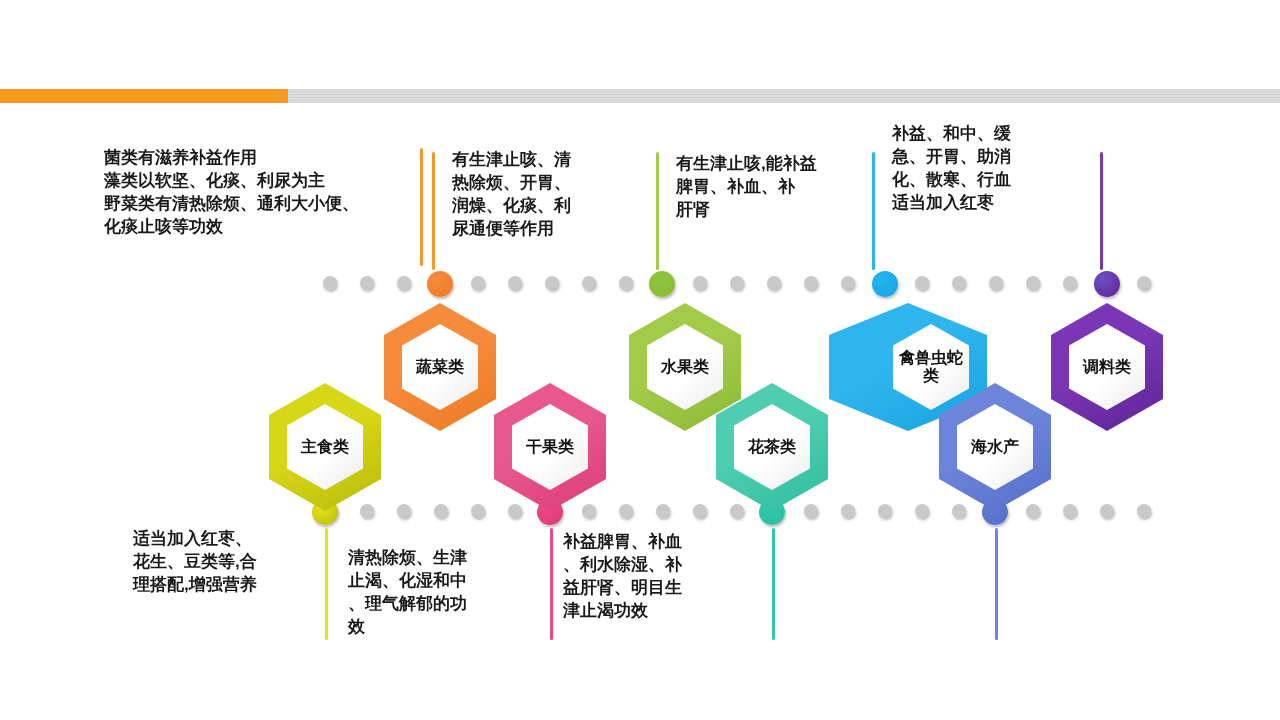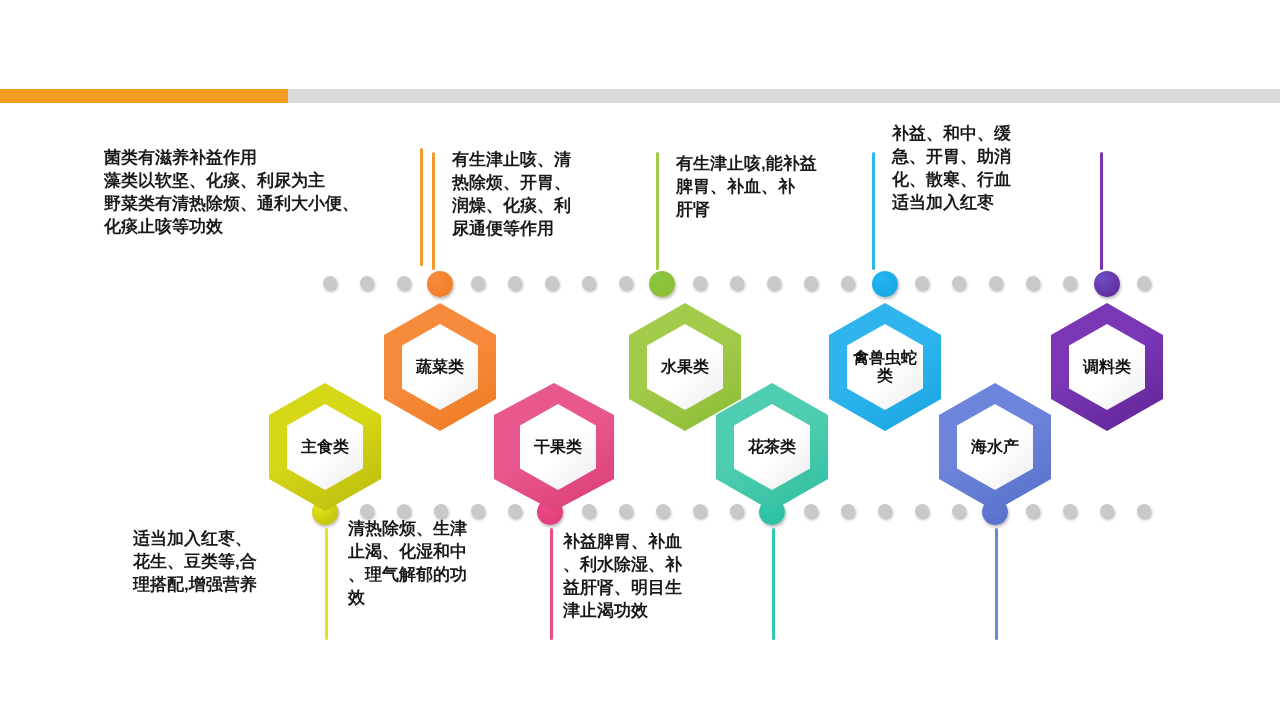--- a/index.html
+++ b/index.html
@@ -145,36 +145,36 @@
       <div class="hex" style="left: 269px; top: 383px; background: linear-gradient(150deg, rgb(214, 215, 22) 0%, rgb(214, 215, 22) 45%, rgb(185, 186, 12) 100%); z-index: 10;">
         <div class="hex-inner">
           <div class="hex-label">主食类</div>
         </div>
       </div>
       <div class="hex" style="left: 384px; top: 303px; background: linear-gradient(150deg, rgb(246, 139, 60) 0%, rgb(246, 139, 60) 45%, rgb(238, 122, 34) 100%); z-index: 11;">
         <div class="hex-inner">
           <div class="hex-label">蔬菜类</div>
         </div>
       </div>
-      <div class="hex" style="left: 494px; top: 383px; background: linear-gradient(150deg, rgb(232, 88, 143) 0%, rgb(232, 88, 143) 45%, rgb(219, 59, 119) 100%); z-index: 12; padding-left: 8px;">
+      <div class="hex" style="left: 494px; top: 383px; background: linear-gradient(150deg, rgb(232, 88, 143) 0%, rgb(232, 88, 143) 45%, rgb(219, 59, 119) 100%); z-index: 12;">
         <div class="hex-inner">
           <div class="hex-label">干果类</div>
         </div>
       </div>
       <div class="hex" style="left: 629px; top: 303px; background: linear-gradient(150deg, rgb(162, 203, 74) 0%, rgb(162, 203, 74) 45%, rgb(140, 187, 53) 100%); z-index: 13;">
         <div class="hex-inner">
           <div class="hex-label">水果类</div>
         </div>
       </div>
       <div class="hex" style="left: 716px; top: 383px; background: linear-gradient(150deg, rgb(78, 205, 176) 0%, rgb(78, 205, 176) 45%, rgb(47, 189, 159) 100%); z-index: 14;">
         <div class="hex-inner">
           <div class="hex-label">花茶类</div>
         </div>
       </div>
-      <div class="hex" style="left: 829px; top: 303px; background: linear-gradient(150deg, rgb(47, 181, 237) 0%, rgb(47, 181, 237) 45%, rgb(23, 163, 224) 100%); z-index: 15;">
+      <div class="hex" style="left: 829px; top: 303px; background: linear-gradient(150deg, rgb(47, 181, 237) 0%, rgb(47, 181, 237) 45%, rgb(23, 163, 224) 100%); z-index: 15; padding-left: 46px;">
         <div class="hex-inner">
           <div class="hex-label">禽兽虫蛇
 类</div>
         </div>
       </div>
       <div class="hex" style="left: 939px; top: 383px; background: linear-gradient(150deg, rgb(108, 132, 217) 0%, rgb(108, 132, 217) 45%, rgb(85, 112, 204) 100%); z-index: 16;">
         <div class="hex-inner">
           <div class="hex-label">海水产</div>
         </div>
       </div>
@@ -190,21 +190,21 @@
 藻类以软坚、化痰、利尿为主
 野菜类有清热除烦、通利大小便、
 化痰止咳等功效</div>
       <div class="desc" style="left: 133px; top: 527px; width: 195px;">适当加入红枣、
 花生、豆类等,合
 理搭配,增强营养</div>
       <div class="desc" style="left: 452px; top: 148px; width: 168px;">有生津止咳、清
 热除烦、开胃、
 润燥、化痰、利
 尿通便等作用</div>
-      <div class="desc" style="left: 348px; top: 518px; width: 175px; font-family: Liberation Mono, monospace;">清热除烦、生津
+      <div class="desc" style="left: 348px; top: 546px; width: 175px;">清热除烦、生津
 止渴、化湿和中
 、理气解郁的功
 效</div>
       <div class="desc" style="left: 676px; top: 152px; width: 175px;">有生津止咳,能补益
 脾胃、补血、补
 肝肾</div>
       <div class="desc" style="left: 563px; top: 530px; width: 180px;">补益脾胃、补血
 、利水除湿、补
 益肝肾、明目生
 津止渴功效</div>

